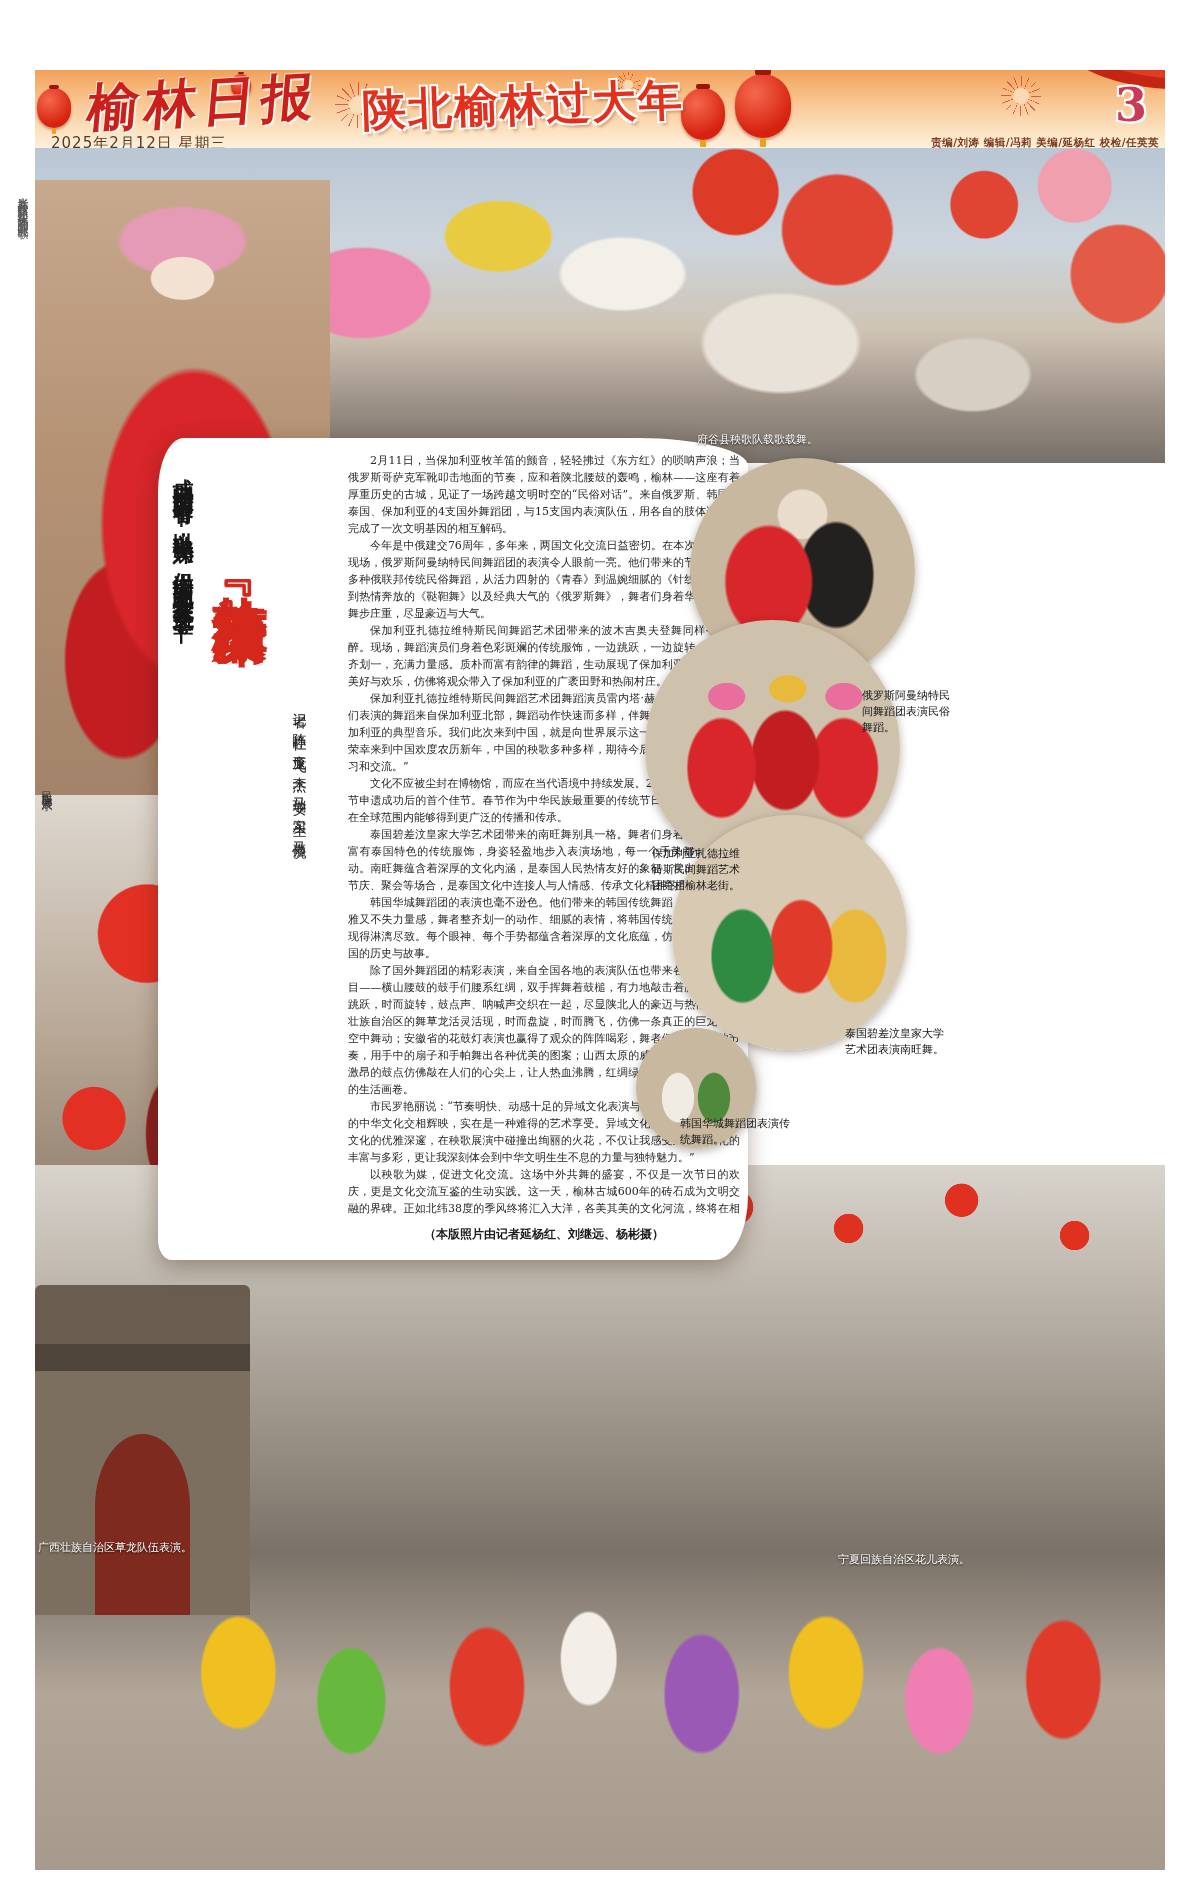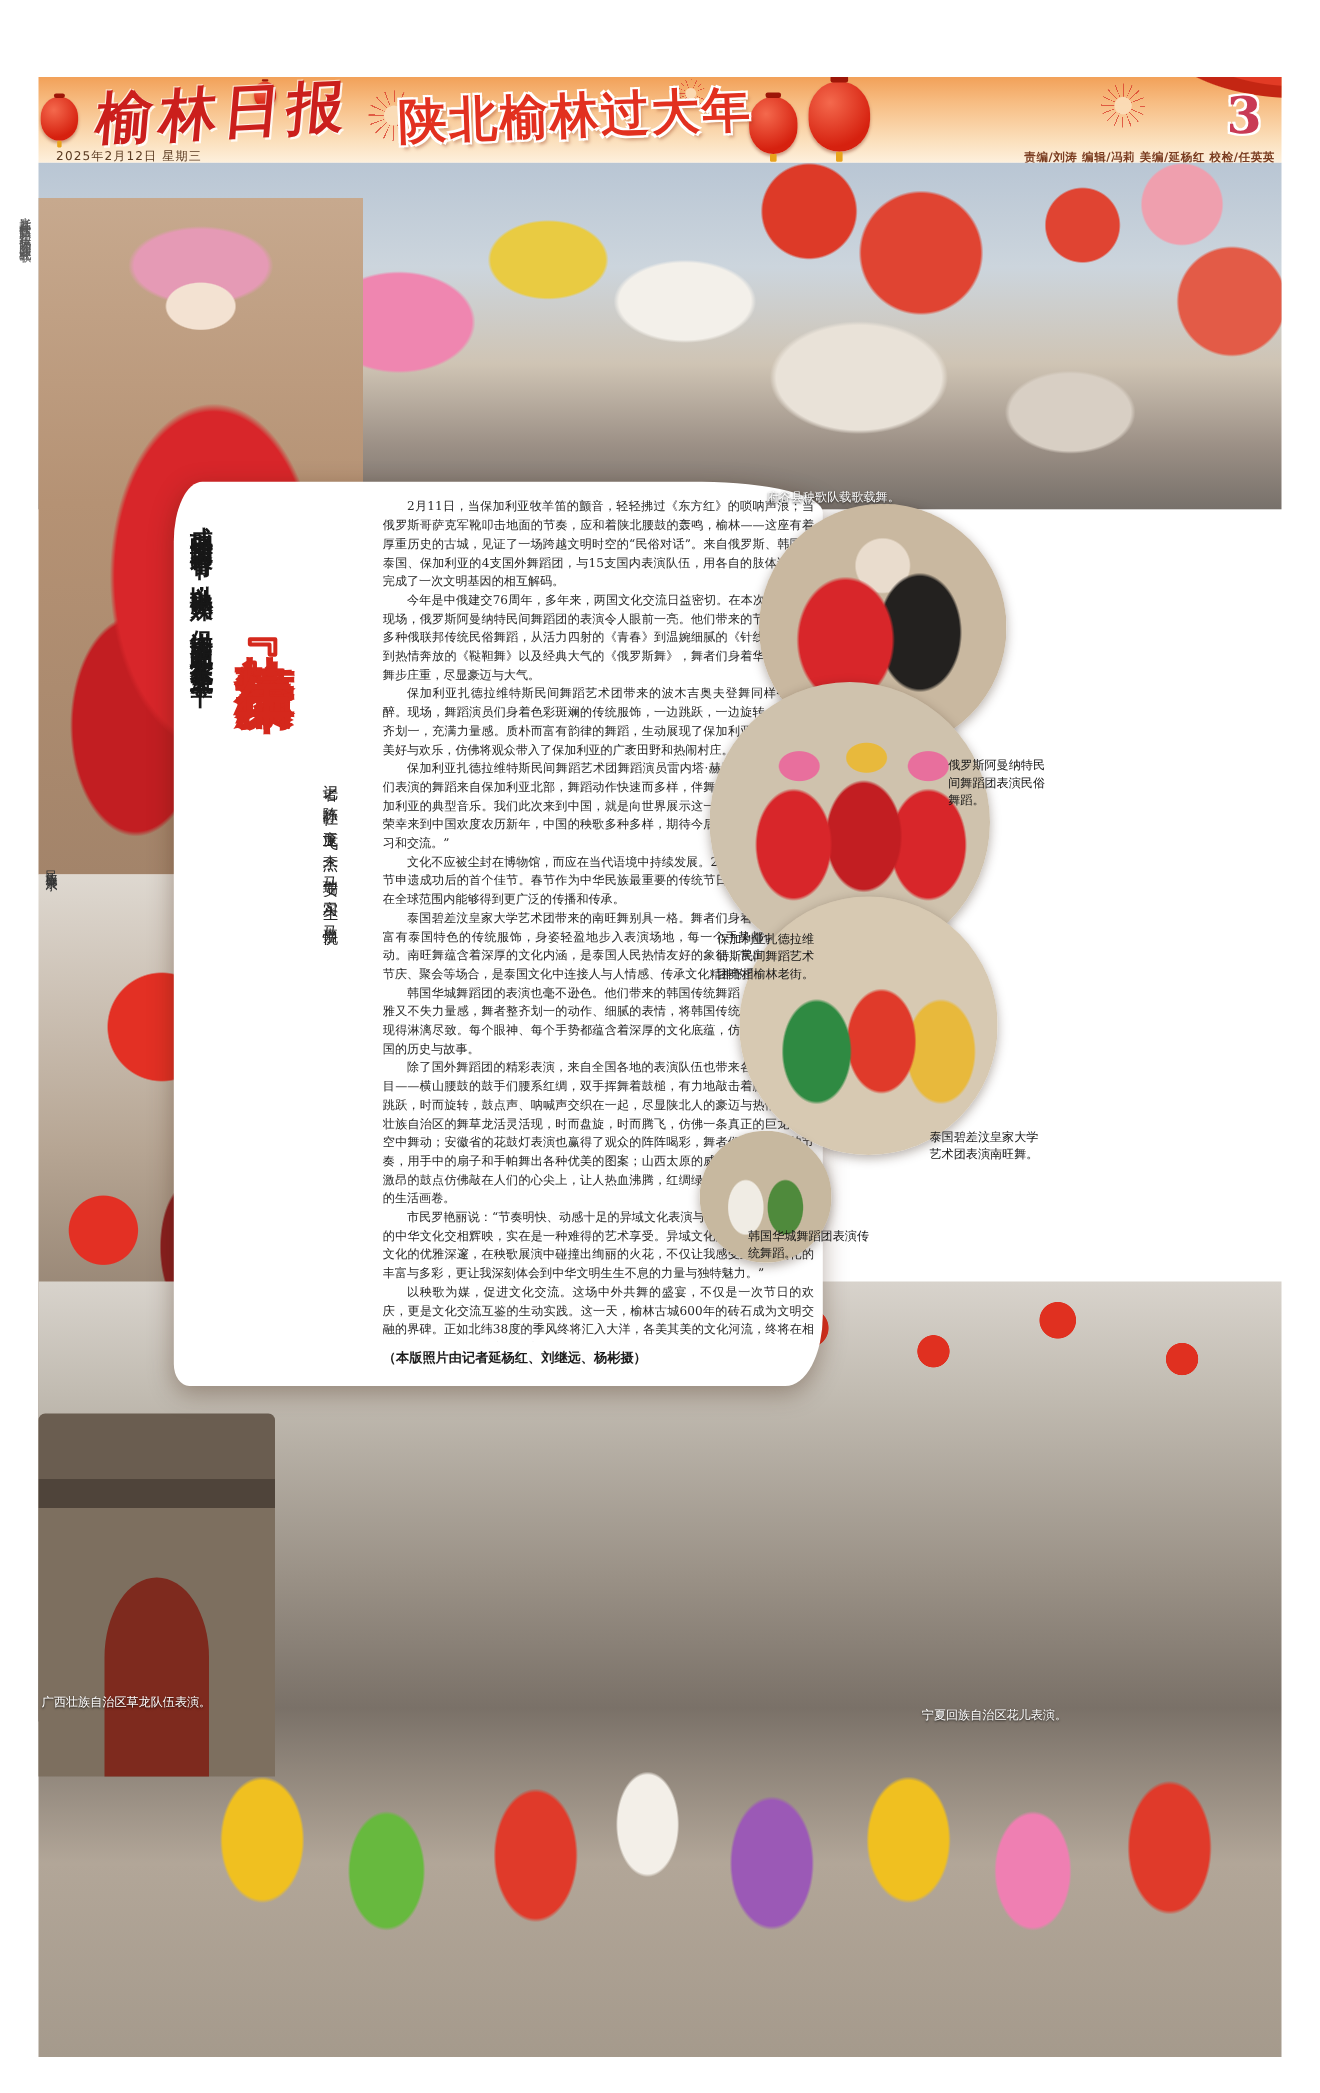--- a/index.html
+++ b/index.html
@@ -10,21 +10,21 @@
   #header-band{left:35px;top:70px;width:1130px;height:78px;
     background:linear-gradient(180deg,#f2a159 0%,#f7bd83 30%,#fbe0bd 75%,#fdf0dd 100%);
     overflow:hidden;}
   #corner-ribbon{right:-60px;top:-46px;width:300px;height:120px;
     background:radial-gradient(180px 90px at 85% 0%,#e23b25 0 60%,#c42613 61% 72%,transparent 73%);
     border-radius:0 0 0 140px;}
   .masthead{left:52px;top:-2px;font-family:"DejaVu Serif",serif;font-weight:bold;
     font-size:52px;color:#cb1f1c;transform:rotate(-3deg) skewX(-8deg);
     text-shadow:2px 2px 0 rgba(255,255,255,.85), -1px -1px 0 rgba(255,255,255,.7);
     letter-spacing:6px;white-space:nowrap;}
-  .date-line{left:16px;top:64px;font-size:11px;color:#4a3категория020;color:#5a3a20;letter-spacing:1px;}
+  .date-line{left:16px;top:64px;font-size:15px;color:#4a3категория020;color:#5a3a20;letter-spacing:1px;}
   .edition-title{left:318px;top:6px;width:340px;text-align:center;font-family:"DejaVu Serif",serif;
     font-weight:bold;font-size:44px;color:#e2301f;transform:rotate(-2deg);
     text-shadow:2px 2px 0 #fff,-2px -2px 0 #fff,2px -2px 0 #fff,-2px 2px 0 #fff,3px 4px 3px rgba(140,40,10,.35);
     letter-spacing:2px;white-space:nowrap;}
   .page-number{right:18px;top:8px;font-size:46px;font-weight:bold;color:#c93a55;
     text-shadow:2px 2px 0 #fff,-2px -2px 0 #fff,2px -2px 0 #fff,-2px 2px 0 #fff;font-family:"DejaVu Serif",serif;}
   .staff-credits{right:6px;top:66px;font-size:10.5px;color:#7a3c20;letter-spacing:.5px;font-weight:bold;}
   
   .lantern{border-radius:50% / 46%;background:radial-gradient(circle at 35% 30%,#f4694d,#d6210f 70%);
     box-shadow:0 2px 3px rgba(120,20,0,.4);}
@@ -101,21 +101,21 @@
     box-shadow:0 6px 22px rgba(60,30,10,.35);}
   .v{writing-mode:vertical-rl;}
   #intro-vertical{left:170px;top:462px;height:740px;font-family:"DejaVu Serif",serif;
     font-size:21px;font-weight:bold;color:#171717;letter-spacing:3px;line-height:1.25;}
   #headline-vertical{left:209px;top:552px;height:530px;font-family:"DejaVu Serif",serif;
     font-size:56px;font-weight:bold;color:#d5281c;letter-spacing:2px;line-height:1.15;}
   #byline-vertical{left:291px;top:702px;height:510px;font-size:14px;color:#222;letter-spacing:2px;}
   #body-text{left:348px;top:452px;width:392px;height:768px;overflow:hidden;
     font-size:11px;line-height:17px;color:#262626;font-family:"DejaVu Serif",serif;}
   #body-text p{margin:0;text-indent:2em;text-align:justify;}
-  #photo-credit{left:348px;top:1226px;width:392px;text-align:left;font-size:12px;
+  #photo-credit{left:348px;top:1226px;width:392px;text-align:center;font-size:12px;
     font-weight:bold;color:#1c1c1c;}
   
   .circle{border-radius:50%;box-shadow:0 3px 10px rgba(40,20,5,.35);}
   #circle-1{left:690px;top:458px;width:225px;height:225px;
     background:radial-gradient(70px 90px at 35% 55%,#d8262a 0 60%,transparent 64%),
       radial-gradient(60px 85px at 65% 52%,#23211f 0 60%,transparent 64%),
       radial-gradient(40px 40px at 50% 25%,#e9dccd 0 60%,transparent 64%),
       radial-gradient(circle,#c9b8a0 0 70%,#a8917a 100%);}
   #circle-2{left:645px;top:620px;width:255px;height:255px;
     background:radial-gradient(55px 80px at 30% 58%,#d8262a 0 60%,transparent 64%),
@@ -184,21 +184,21 @@
       <p>以秧歌为媒，促进文化交流。这场中外共舞的盛宴，不仅是一次节日的欢庆，更是文化交流互鉴的生动实践。这一天，榆林古城600年的砖石成为文明交融的界碑。正如北纬38度的季风终将汇入大洋，各美其美的文化河流，终将在相互激荡中，奔涌向更广阔的文明海洋。</p>
     </div>
   <div class="abs" id="photo-credit">（本版照片由记者延杨红、刘继远、杨彬摄）</div>
 
   <div class="abs circle" id="circle-1"></div>
   <div class="abs circle" id="circle-2"></div>
   <div class="abs circle" id="circle-3"></div>
   <div class="abs circle" id="circle-4"></div>
 
   <div class="abs v cap cap-v" style="left:14px;top:188px;height:300px;color:#555;font-size:11px;">米脂县秧歌队扭起红火热闹的陕北秧歌。</div>
-  <div class="abs cap-white" style="left:697px;top:444px;width:150px;">府谷县秧歌队载歌载舞。</div>
+  <div class="abs cap-white" style="left:697px;top:432px;width:150px;">府谷县秧歌队载歌载舞。</div>
   <div class="abs v cap cap-v" style="left:38px;top:782px;height:120px;color:#333;">民族服饰展示。</div>
   <div class="abs cap" style="left:862px;top:688px;width:88px;">俄罗斯阿曼纳特民间舞蹈团表演民俗舞蹈。</div>
   <div class="abs cap" style="left:652px;top:846px;width:96px;">保加利亚扎德拉维特斯民间舞蹈艺术团亮相榆林老街。</div>
   <div class="abs cap" style="left:845px;top:1026px;width:104px;">泰国碧差汶皇家大学艺术团表演南旺舞。</div>
   <div class="abs cap" style="left:680px;top:1116px;width:116px;">韩国华城舞蹈团表演传统舞蹈。</div>
   <div class="abs cap-white" style="left:38px;top:1540px;width:180px;">广西壮族自治区草龙队伍表演。</div>
   <div class="abs cap-white" style="left:838px;top:1552px;width:180px;">宁夏回族自治区花儿表演。</div>
 
 </div>
 

